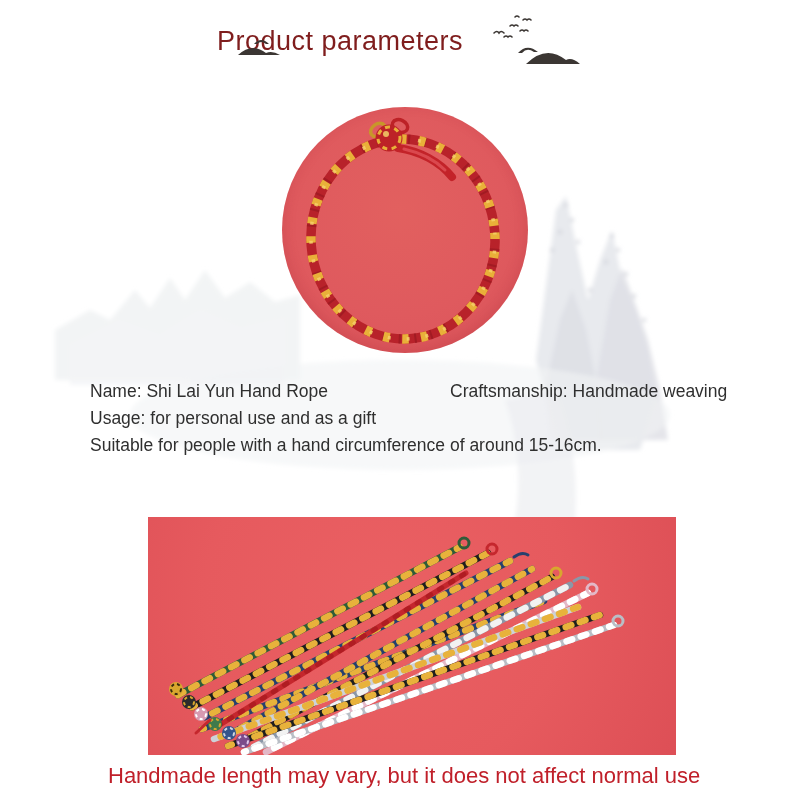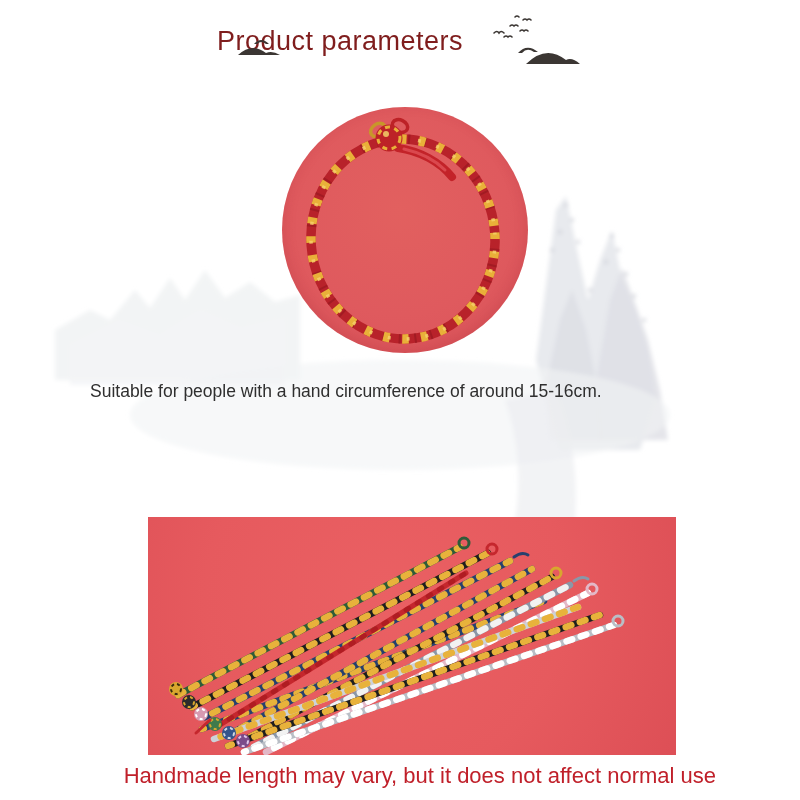--- a/index.html
+++ b/index.html
@@ -33,21 +33,21 @@
   .spec-cell-right{flex:1;}
   .spec-full{width:660px;}
   
   .group-photo{
     position:absolute;left:148px;top:517px;width:528px;height:238px;
     background:radial-gradient(circle at 45% 35%, #ea6063 0%, #e65a5e 55%, #dd4f56 100%);
     overflow:hidden;
   }
   
   .caption{
-    position:absolute;left:108px;top:763px;width:608px;text-align:right;
+    position:absolute;left:108px;top:763px;width:608px;text-align:left;
     font-size:22px;color:#c0202a;
   }
 </style>
 </head>
 <body>
 
 <div id="page">
 
   <svg class="ink-bg" width="800" height="400" viewBox="0 0 800 400" aria-hidden="true">
     <g filter="url(#blurSoft)">
@@ -125,20 +125,25 @@
         <ellipse cx="118" cy="19" rx="8" ry="6" transform="rotate(25 118 19)" fill="none" stroke="#bd2227" stroke-width="3.5"></ellipse>
         <circle cx="107" cy="31" r="13.5" fill="#bd2227"></circle>
         <circle cx="107" cy="31" r="11" fill="none" stroke="#e9b039" stroke-width="3" stroke-dasharray="5 4.5"></circle>
         <circle cx="104" cy="27" r="3" fill="#f0c766" opacity="0.9"></circle>
       </g>
     </svg>
   </div>
 
   <div class="specs">
     <div class="spec-row">
+      <div class="spec-cell-left">Name: Shi Lai Yun Hand Rope</div>
+      <div class="spec-cell-right">Craftsmanship: Handmade weaving</div>
+    </div>
+    <div class="spec-row">
+      <div class="spec-cell-right">Usage: for personal use and as a gift</div>
     </div>
     <div class="spec-full">Suitable for people with a hand circumference of around 15-16cm.</div>
   </div>
 
   <div class="group-photo">
     <svg width="528" height="238" viewBox="0 0 528 238" aria-hidden="true">
       <g stroke-linecap="round">
 
         <g>
             <line x1="30" y1="178" x2="312" y2="30" stroke="#2f5c39" stroke-width="6.5"></line>

